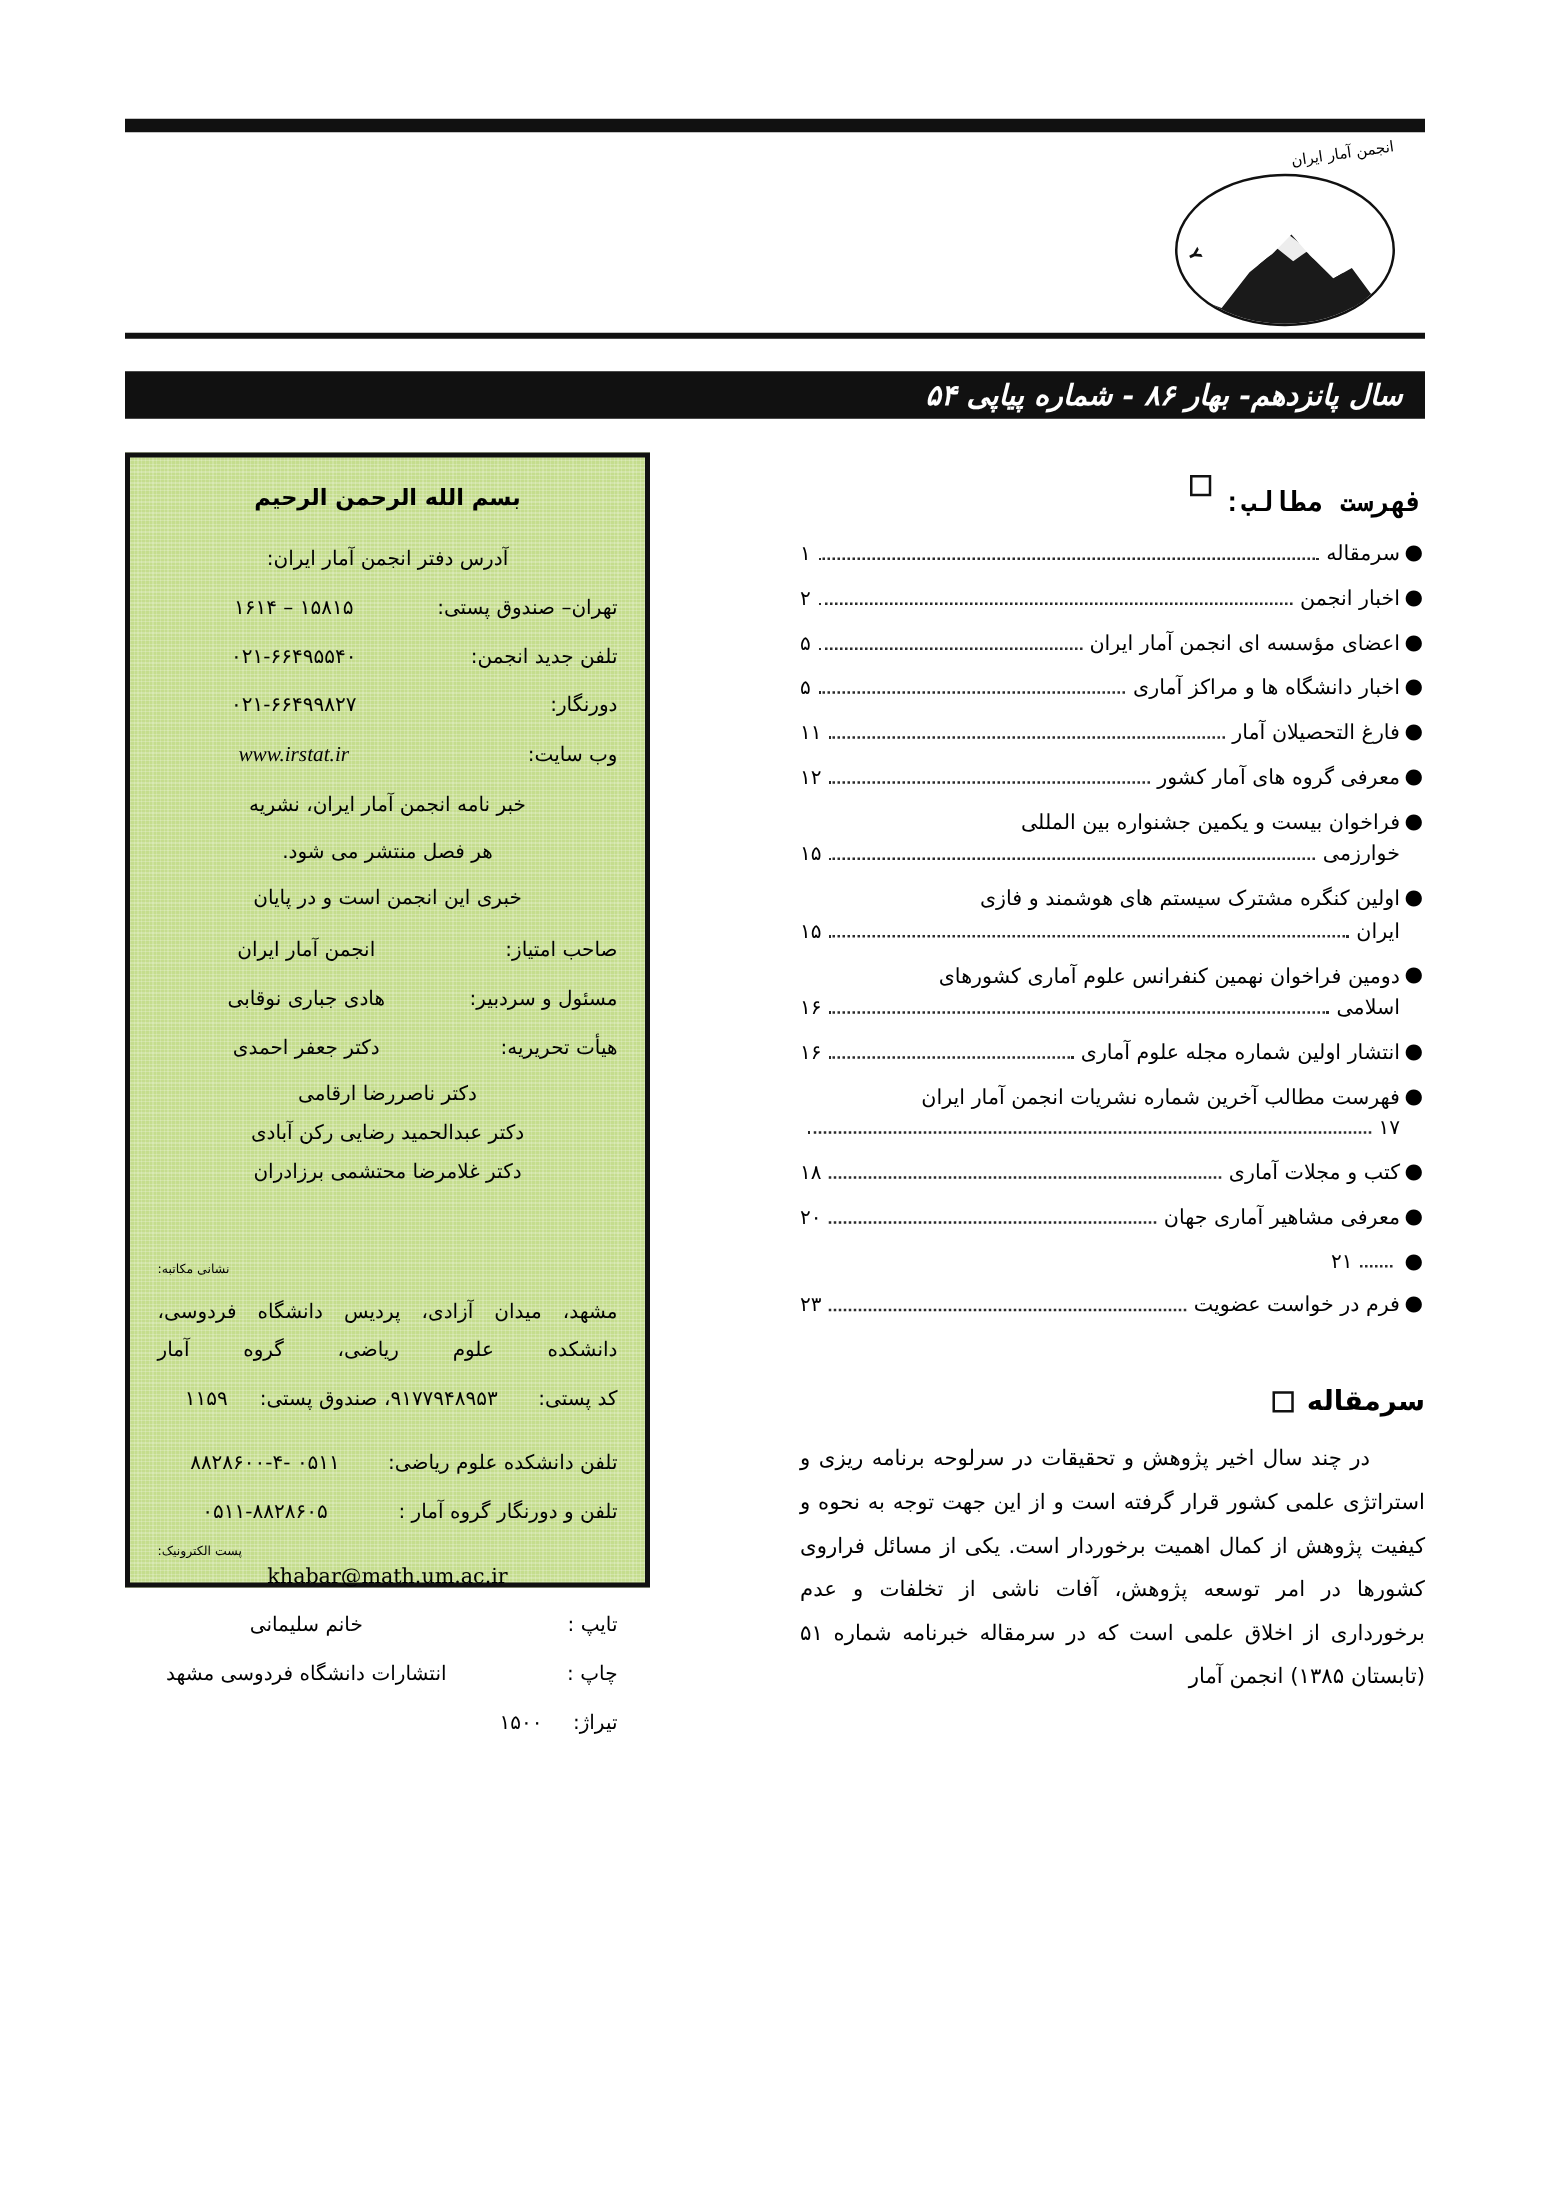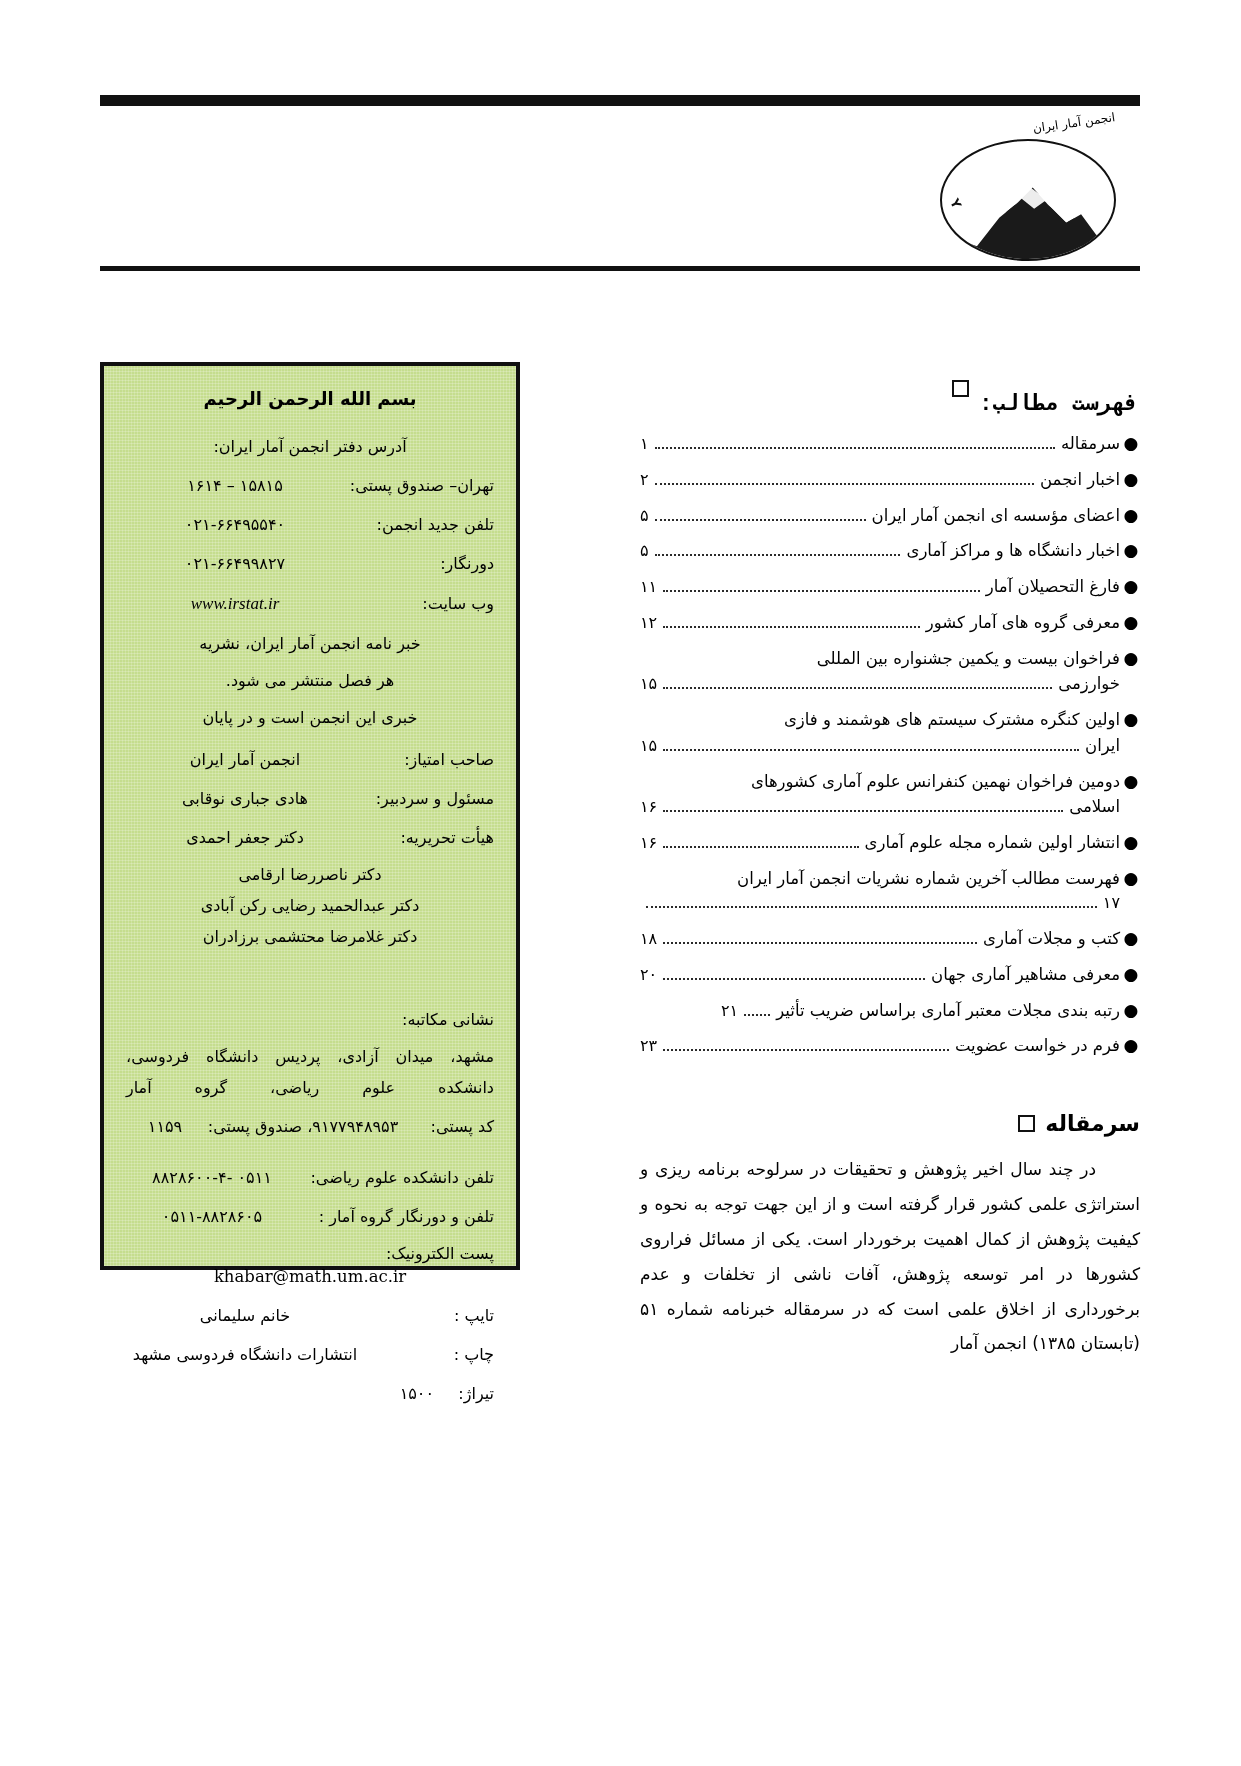--- a/index.html
+++ b/index.html
@@ -187,21 +187,21 @@
   .gb-row.k-wide2 .k{width:130px;}
   .gb-row.single{display:block;text-align:center;}
   .gb-lines{margin:6px 0 18px 0;}
   .gb-lines p{
     margin:0 0 13px 0;text-align:center;font-size:16px;line-height:1.5;
   }
   .gb-url{
     font-family:Liberation Serif, serif;
     font-style:italic;font-size:17px;direction:ltr;display:inline-block;
   }
-  .gb-label-block{margin:26px 0 12px 0;text-align:right;font-size:16px;}
+  .gb-label-block{margin:26px 0 12px 0;text-align:left;font-size:10px;}
   .gb-addr{
     text-align:justify;text-align-last:justify;
     font-size:16px;line-height:1.95;margin:0 0 12px 0;
   }
   .gb-board{margin-right:0;}
   .gb-board .nm{text-align:center;margin-bottom:12px;font-size:16px;}
   .gb-mail{
     font-family:"DejaVu Serif","Liberation Serif",serif;
     direction:ltr;text-align:center;font-size:16.5px;margin:2px 0 18px 0;
   }
@@ -230,20 +230,23 @@
             <text font-family="DejaVu Sans, Liberation Sans, sans-serif" font-size="12.5" font-weight="700" fill="#111" letter-spacing="1.4">
               <textPath href="#arc" startOffset="6%">IRANIAN STATISTICAL SOCIETY</textPath>
             </text>
           </svg>
         </div>
       </div>
     </div>
     <div class="rule-thin"></div>
   </div>
 
+  <div class="issue-band">
+    <span>سال پانزدهم- بهار ۸۶ - شماره پیاپی ۵۴</span>
+  </div>
 
   <div class="cols">
 
     <div class="col-right">
 
       <div class="toc-head">
         <span class="txt">فهرست مطالب:</span>
         <span class="sq"></span>
       </div>
 
@@ -391,21 +394,20 @@
             <span class="leader"></span>
             <span class="pg">۲۰</span>
           </span>
             </span>
         </li>
 
         <li>
           <span class="bullet">●</span>
           <span class="entry">
               <span class="toc-row">
-            <span class="label">رتبه بندی مجلات معتبر آماری براساس ضریب تأثیر</span>
             <span class="leader" style="max-width:26px"></span>
             <span class="pg">۲۱</span>
           </span>
             </span>
         </li>
 
         <li>
           <span class="bullet">●</span>
           <span class="entry">
               <span class="toc-row">

